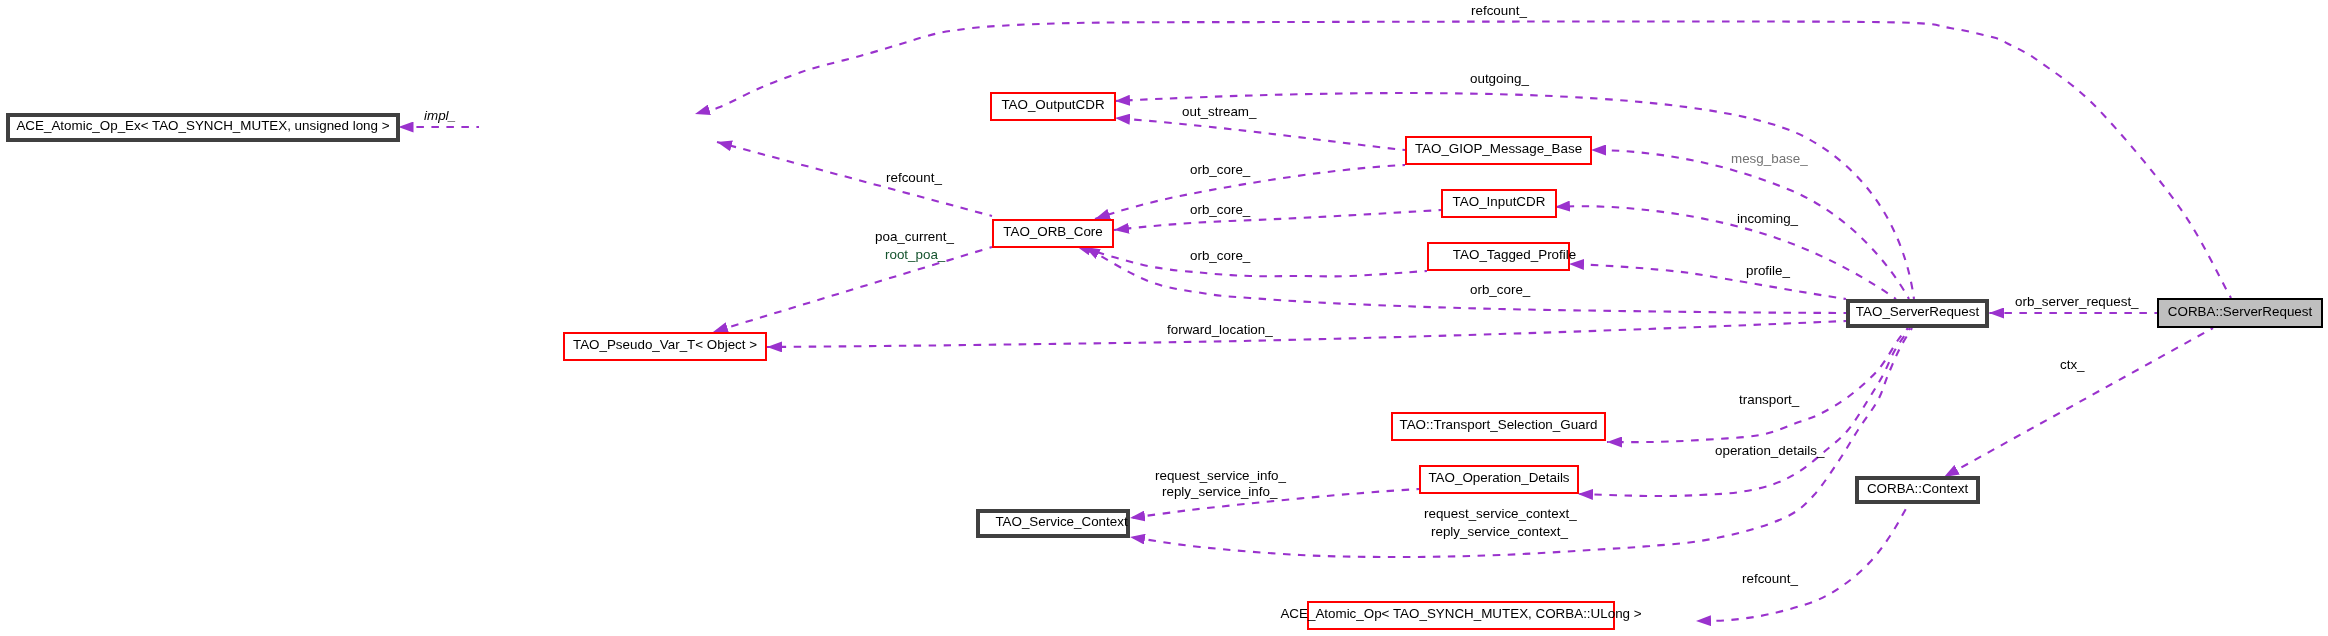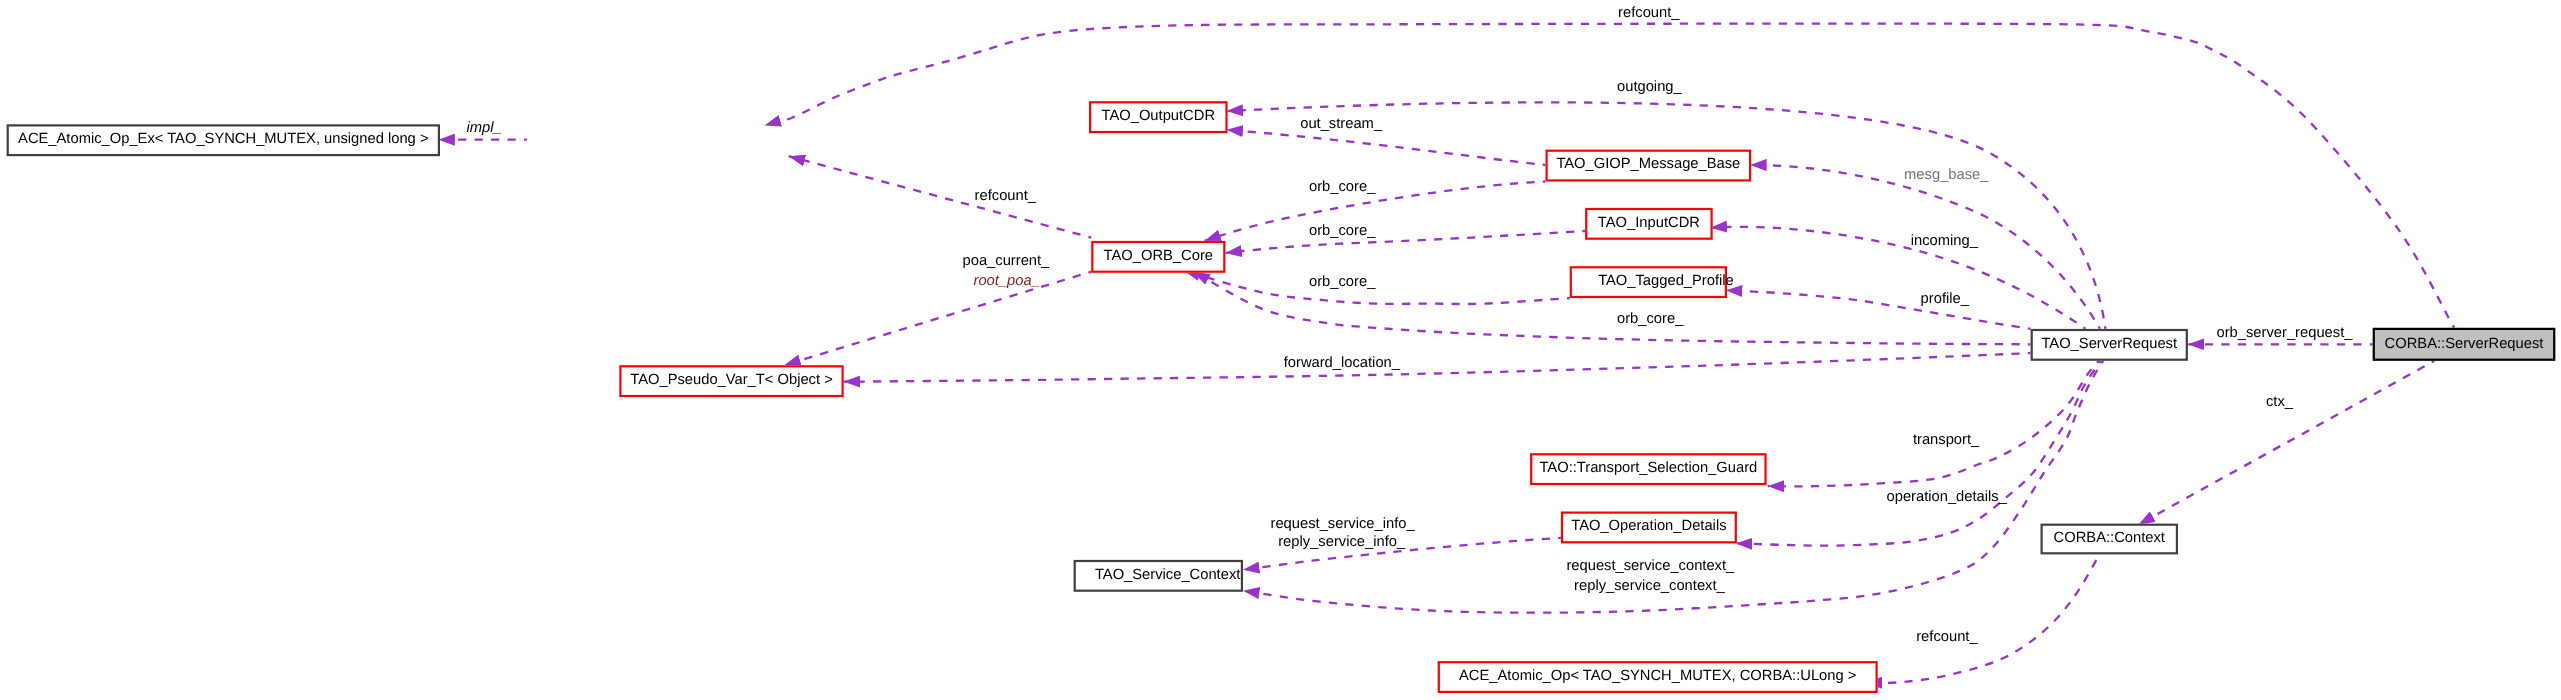--- a/index.html
+++ b/index.html
@@ -4,21 +4,21 @@
 <title>Collaboration diagram</title>
 <style>
   html,body{margin:0;padding:0;background:#ffffff;}
   *{-webkit-font-smoothing:antialiased;}
   #diagram{position:relative;width:2328px;height:636px;background:#fff;overflow:hidden;
            font-family:"Liberation Sans", sans-serif;}
   svg.edges{position:absolute;left:0;top:0;width:2328px;height:636px;overflow:visible;}
   .node{position:absolute;box-sizing:border-box;display:flex;align-items:center;
         justify-content:center;font-size:13.4px;color:#000;line-height:1;white-space:nowrap;text-align:center;}
   .node > span{position:relative;top:-1.5px;}
-  .node.plain{border:2px solid #14b8a6;background:#fff;}
+  .node.plain{border:4px solid #14b8a6;background:#fff;}
   .node.red{border:2px solid #ff0000;background:#fff;}
   .node.current{border:2.2px solid #000;background:#bfbfbf;}
   .elabel{position:absolute;font-size:13.4px;color:#000;white-space:nowrap;line-height:13.4px;margin-top:-2px;}
 </style>
 </head>
 <body>
 
 <div id="diagram" style="width: 2328px; height: 636px; background: rgb(255, 255, 255);">
   <svg class="edges" viewBox="0 0 2328 636" xmlns="http://www.w3.org/2000/svg">
       <defs>
@@ -122,34 +122,34 @@
     </div>
     <div class="node red" style="left: 1391px; top: 412px; width: 215px; height: 29px; border-color: rgb(255, 0, 0);">
       <span>TAO::Transport_Selection_Guard</span>
     </div>
     <div class="node red" style="left: 1419px; top: 465px; width: 160px; height: 29px; border-color: rgb(255, 0, 0);">
       <span>TAO_Operation_Details</span>
     </div>
     <div class="node plain" style="left: 976px; top: 509px; width: 154px; height: 29px; border-color: rgb(64, 64, 64); padding-left: 17px;">
       <span>TAO_Service_Context</span>
     </div>
-    <div class="node red" style="left: 1307px; top: 601px; width: 400px; height: 29px; border-color: rgb(255, 0, 0);">
+    <div class="node red" style="left: 1307px; top: 601px; width: 308px; height: 29px; border-color: rgb(255, 0, 0);">
       <span>ACE_Atomic_Op&lt; TAO_SYNCH_MUTEX, CORBA::ULong &gt;</span>
     </div>
     <div class="elabel" style="left: 1471px; top: 6px; color: rgb(0, 0, 0);">refcount_</div>
     <div class="elabel" style="left: 424px; top: 111px; color: rgb(0, 0, 0); font-style: italic;">impl_</div>
     <div class="elabel" style="left: 1470px; top: 74px; color: rgb(0, 0, 0);">outgoing_</div>
     <div class="elabel" style="left: 1182px; top: 107px; color: rgb(0, 0, 0);">out_stream_</div>
     <div class="elabel" style="left: 1731px; top: 154px; color: #737373;">mesg_base_</div>
     <div class="elabel" style="left: 886px; top: 173px; color: rgb(0, 0, 0);">refcount_</div>
     <div class="elabel" style="left: 1190px; top: 165px; color: rgb(0, 0, 0);">orb_core_</div>
     <div class="elabel" style="left: 1190px; top: 205px; color: rgb(0, 0, 0);">orb_core_</div>
     <div class="elabel" style="left: 1737px; top: 214px; color: rgb(0, 0, 0);">incoming_</div>
     <div class="elabel" style="left: 875px; top: 232px; color: rgb(0, 0, 0);">poa_current_</div>
-    <div class="elabel" style="left: 885px; top: 250px; color: #7f1d1d; font-style: italic;">root_poa_</div>
+    <div class="elabel" style="left: 885px; top: 250px; color: #14532d;">root_poa_</div>
     <div class="elabel" style="left: 1190px; top: 251px; color: rgb(0, 0, 0);">orb_core_</div>
     <div class="elabel" style="left: 1746px; top: 266px; color: rgb(0, 0, 0);">profile_</div>
     <div class="elabel" style="left: 1470px; top: 285px; color: rgb(0, 0, 0);">orb_core_</div>
     <div class="elabel" style="left: 2015px; top: 297px; color: rgb(0, 0, 0);">orb_server_request_</div>
     <div class="elabel" style="left: 1167px; top: 325px; color: rgb(0, 0, 0);">forward_location_</div>
     <div class="elabel" style="left: 2060px; top: 360px; color: rgb(0, 0, 0);">ctx_</div>
     <div class="elabel" style="left: 1739px; top: 395px; color: rgb(0, 0, 0);">transport_</div>
     <div class="elabel" style="left: 1715px; top: 446px; color: rgb(0, 0, 0);">operation_details_</div>
     <div class="elabel" style="left: 1155px; top: 471px; color: rgb(0, 0, 0);">request_service_info_</div>
     <div class="elabel" style="left: 1162px; top: 487px; color: rgb(0, 0, 0);">reply_service_info_</div>

